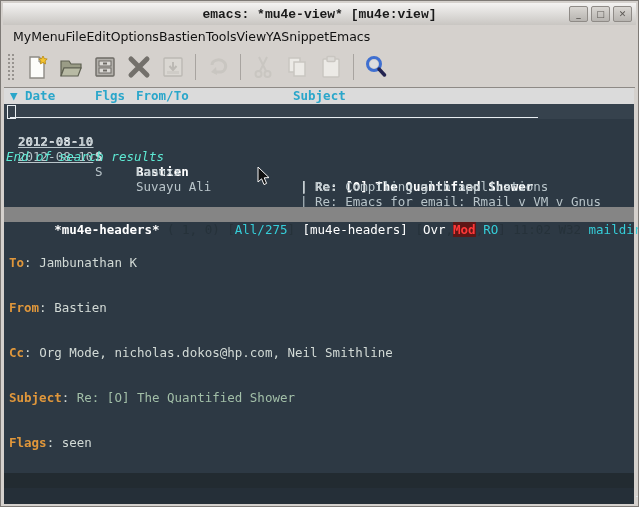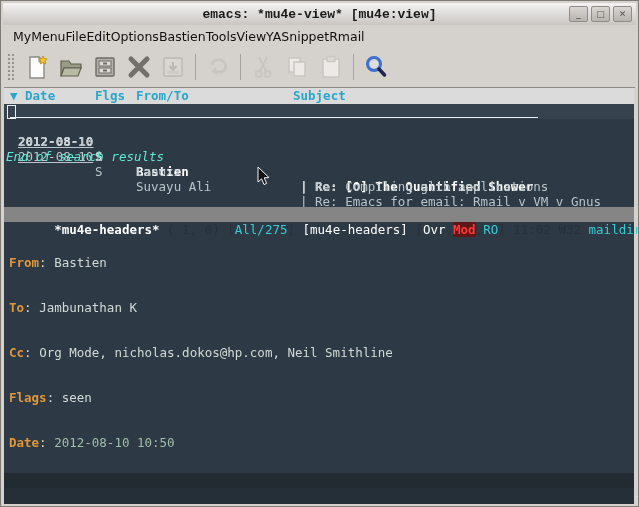--- a/index.html
+++ b/index.html
@@ -72,21 +72,21 @@
 
   <div class="menubar">
     <span class="menu-item">MyMenu</span>
     <span class="menu-item">File</span>
     <span class="menu-item">Edit</span>
     <span class="menu-item">Options</span>
     <span class="menu-item">Bastien</span>
     <span class="menu-item">Tools</span>
     <span class="menu-item">View</span>
     <span class="menu-item">YASnippet</span>
-    <span class="menu-item">Rmail</span>
+    <span class="menu-item">Emacs</span>
   </div>
 
   <div class="toolbar">
     <span class="grip"></span>
     <span class="tb-btn">
       <svg width="26" height="26" viewBox="0 0 26 26">
           <path d="M6 3h9l5 5v16H6z" fill="#fdfdfb" stroke="#8d8a85" stroke-width="1.4"></path>
           <path d="M15 3l5 5h-5z" fill="#d8d5d0" stroke="#8d8a85" stroke-width="1"></path>
           <path d="M19 2l1.3 2.6 2.9.4-2.1 2 .5 2.9-2.6-1.4-2.6 1.4.5-2.9-2.1-2 2.9-.4z" fill="#f4c430" stroke="#b8860b" stroke-width="0.8"></path>
         </svg>
@@ -190,23 +190,24 @@
       <div class="end-results">End of search results</div>
     </div>
 
     
     <div class="modeline ml-inactive">
       <span class="b-name">*mu4e-headers*</span><span> ( 1, 0) </span><span>[</span><span class="cyan">All</span><span class="cyan">/275</span><span>] </span><span class="orange">[mu4e-headers]</span><span> [</span><span class="orange">Ovr</span><span>,</span><span class="mod">Mod</span><span>,</span><span class="cyan">RO</span><span>] </span><span>11:02 W32 </span><span class="cyan">maildir:/bulk</span>
     </div>
 
     
     <div class="view-win">
+      <div class="vline"><span class="mh-key">To</span><span class="mh-val">: </span><span class="mh-val">Jambunathan K</span></div>
       <div class="vline"><span class="mh-key">From</span><span class="mh-val">: </span><span class="mh-val">Bastien</span></div>
-      <div class="vline"><span class="mh-key">To</span><span class="mh-val">: </span><span class="mh-val">Jambunathan K</span></div>
       <div class="vline"><span class="mh-key">Cc</span><span class="mh-val">: </span><span class="mh-val">Org Mode, nicholas.dokos@hp.com, Neil Smithline</span></div>
+      <div class="vline"><span class="mh-key">Subject</span><span class="mh-val">: </span><span class="mh-val greenish">Re: [O] The Quantified Shower</span></div>
       <div class="vline"><span class="mh-key">Flags</span><span class="mh-val">: </span><span class="mh-val">seen</span></div>
       <div class="vline"><span class="mh-key">Date</span><span class="mh-val">: </span><span class="mh-val greenish">2012-08-10 10:50</span></div>
       
       
       
       
       
       
       
       

